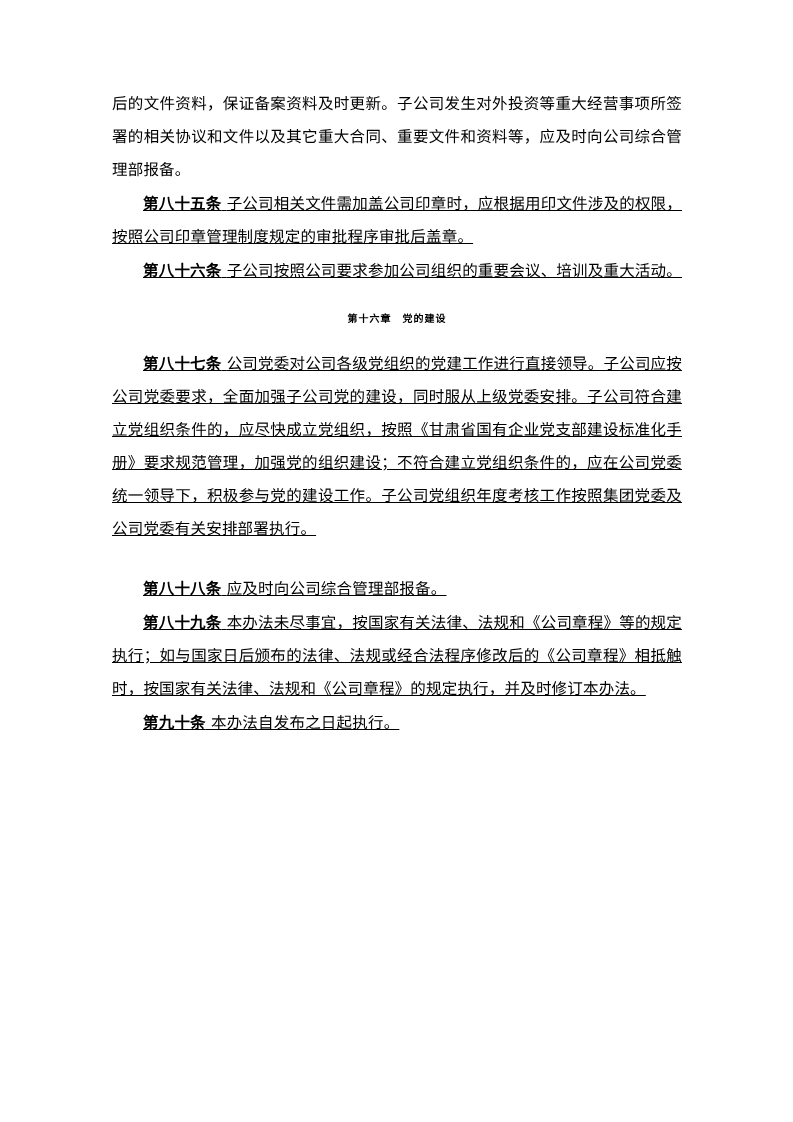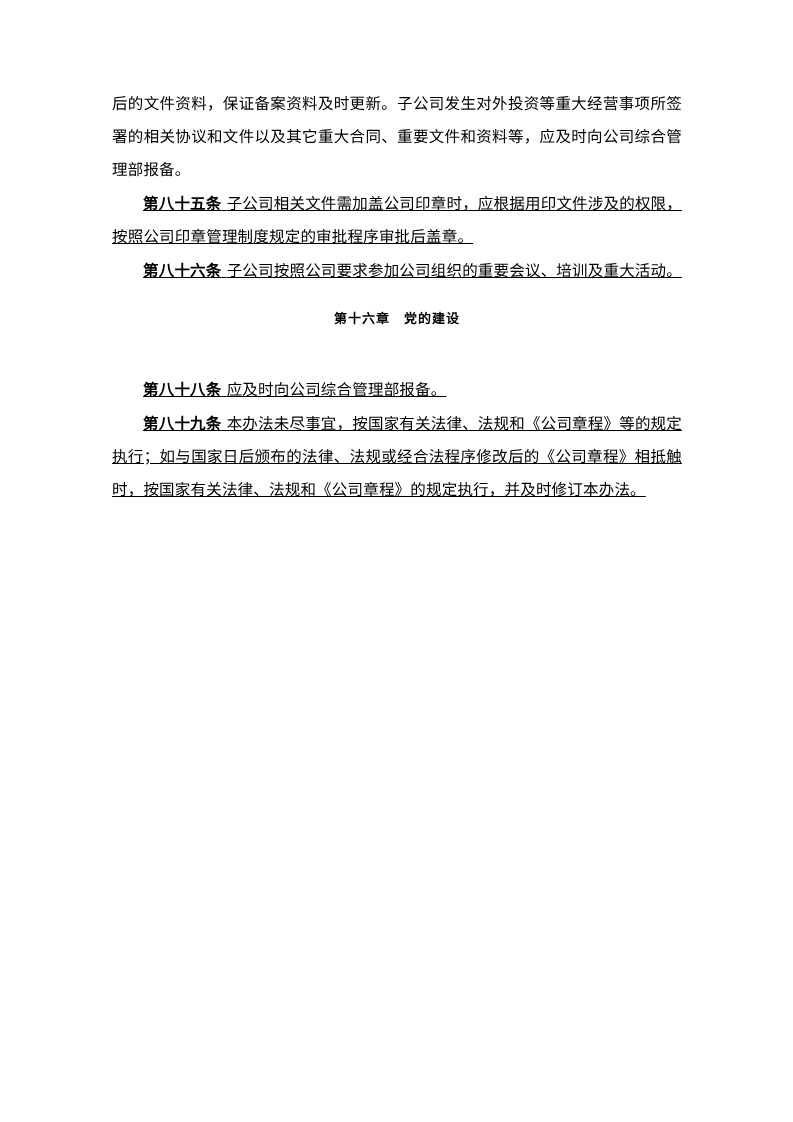--- a/index.html
+++ b/index.html
@@ -38,21 +38,21 @@
     text-decoration: underline;
   }
   p.noindent {
     text-indent: 0;
   }
   .article-label {
     font-weight: bold;
   }
   h2.chapter {
     margin: 0;
-    font-size: 13px;
+    font-size: 10px;
     line-height: 33px;
     font-weight: bold;
     text-align: center;
     letter-spacing: 1px;
   }
   .sp-before-chapter { height: 14px; }
   .sp-after-chapter { height: 12px; }
 </style>
 </head>
 <body>
@@ -63,23 +63,25 @@
     <p class="noindent">后的文件资料，保证备案资料及时更新。子公司发生对外投资等重大经营事项所签署的相关协议和文件以及其它重大合同、重要文件和资料等，应及时向公司综合管理部报备。</p>
 
     <p class="indent"><span class="article-label">第八十五条</span> <span>子公司相关文件需加盖公司印章时，应根据用印文件涉及的权限，按照公司印章管理制度规定的审批程序审批后盖章。</span></p>
 
     <p class="indent"><span class="article-label">第八十六条</span> <span>子公司按照公司要求参加公司组织的重要会议、培训及重大活动。</span></p>
 
     <div class="sp-before-chapter"></div>
     <h2 class="chapter">第十六章　党的建设</h2>
     <div class="sp-after-chapter"></div>
 
+    <p class="indent"><span class="article-label">第八十七条</span> <span>公司党委对公司各级党组织的党建工作进行直接领导。子公司应按公司党委要求，全面加强子公司党的建设，同时服从上级党委安排。子公司符合建立党组织条件的，应尽快成立党组织，按照《甘肃省国有企业党支部建设标准化手册》要求规范管理，加强党的组织建设；不符合建立党组织条件的，应在公司党委统一领导下，积极参与党的建设工作。子公司党组织年度考核工作按照集团党委及公司党委有关安排部署执行。</span></p>
 
     <div class="sp-before-chapter"></div>
     <div class="sp-after-chapter"></div>
 
     <p class="indent"><span class="article-label">第八十八条</span> <span>应及时向公司综合管理部报备。</span></p>
 
     <p class="indent"><span class="article-label">第八十九条</span> <span>本办法未尽事宜，按国家有关法律、法规和《公司章程》等的规定执行；如与国家日后颁布的法律、法规或经合法程序修改后的《公司章程》相抵触时，按国家有关法律、法规和《公司章程》的规定执行，并及时修订本办法。</span></p>
 
+    <p class="indent"><span class="article-label">第九十条</span> <span>本办法自发布之日起执行。</span></p>
 
   </div>
 </div>
 
 </body></html>

